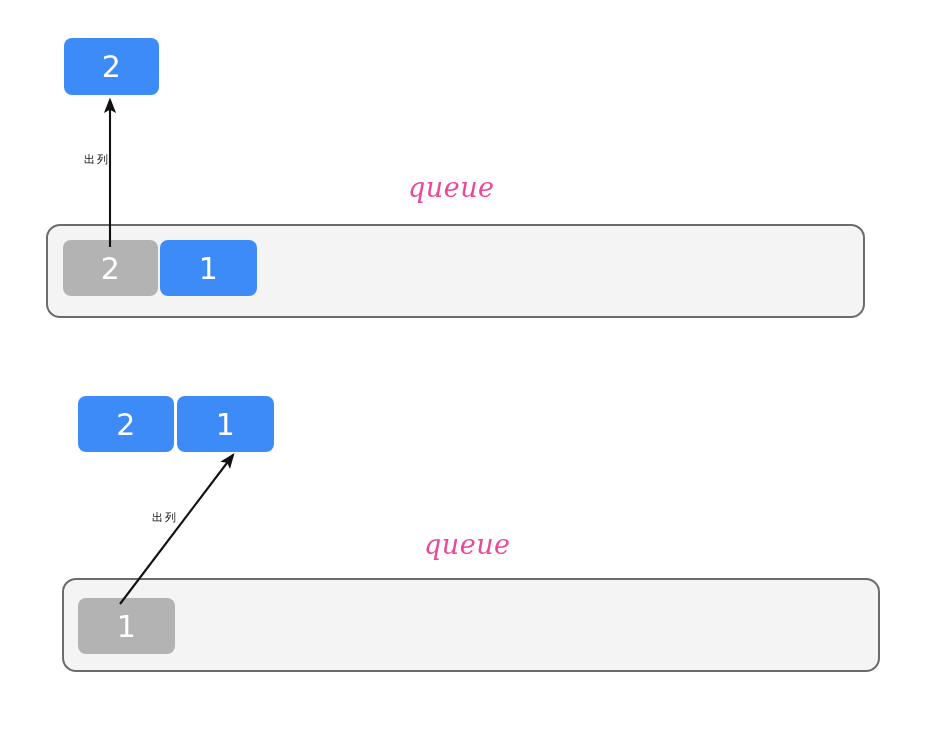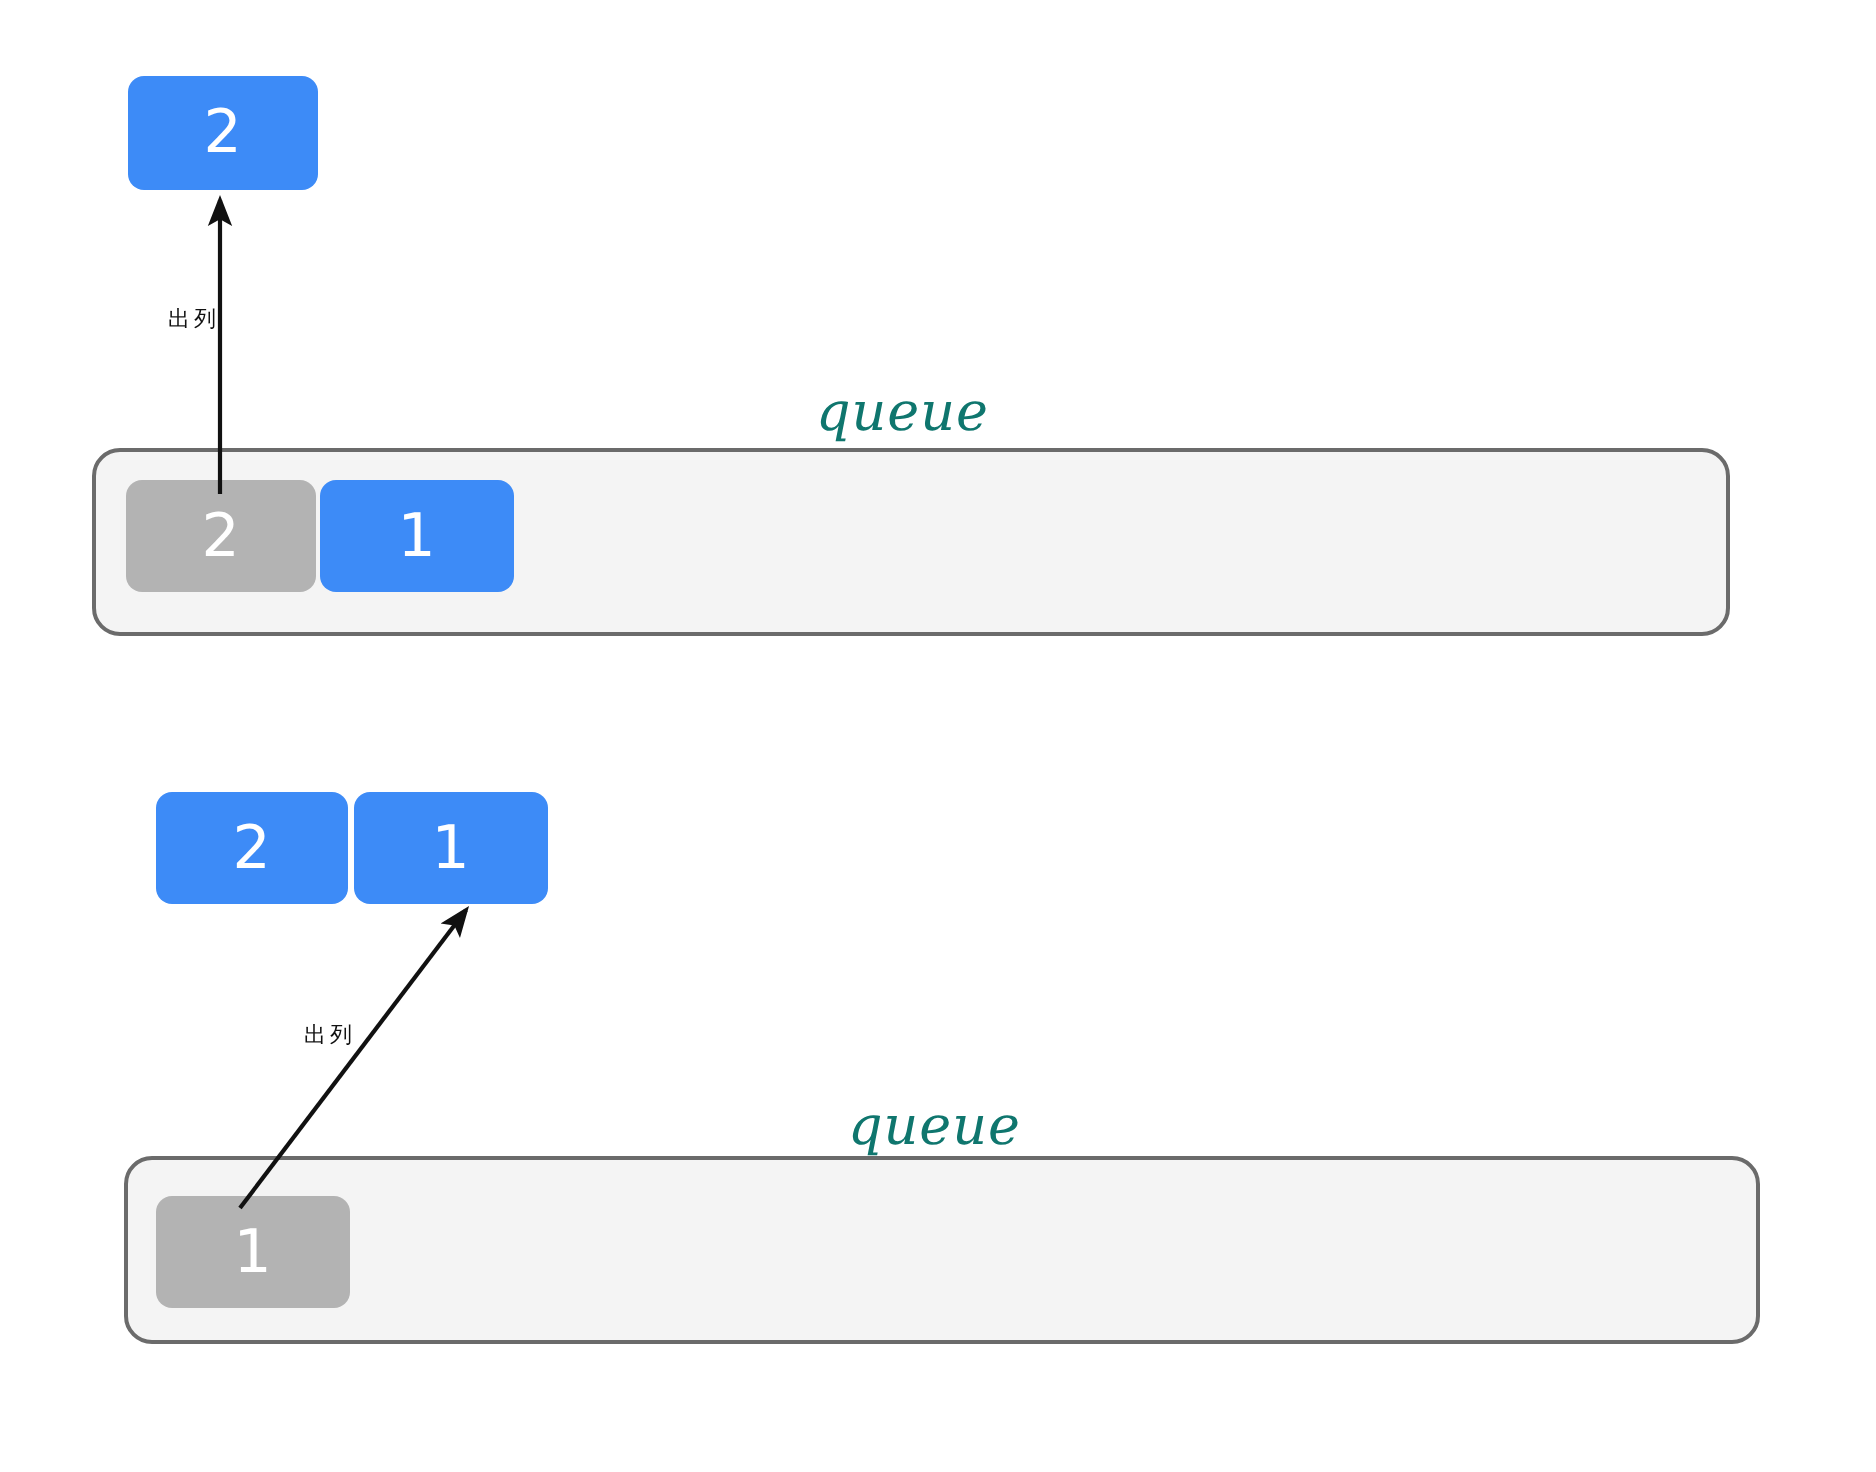--- a/index.html
+++ b/index.html
@@ -44,25 +44,24 @@
     border-radius: 14px;
     box-sizing: border-box;
   }
 
   
   .queue-label {
     position: absolute;
     font-family: "DejaVu Serif", serif;
     font-style: italic;
     font-size: 27px;
-    color: #0f766e;
+    color: #ec4899;
     letter-spacing: 0.5px;
     white-space: nowrap;
     user-select: none;
-    margin-top: 19px;
   }
   .cjk-label {
     position: absolute;
     font-family: "DejaVu Sans", sans-serif;
     font-size: 11px;
     color: #111111;
     letter-spacing: 2px;
     white-space: nowrap;
     user-select: none;
   }

